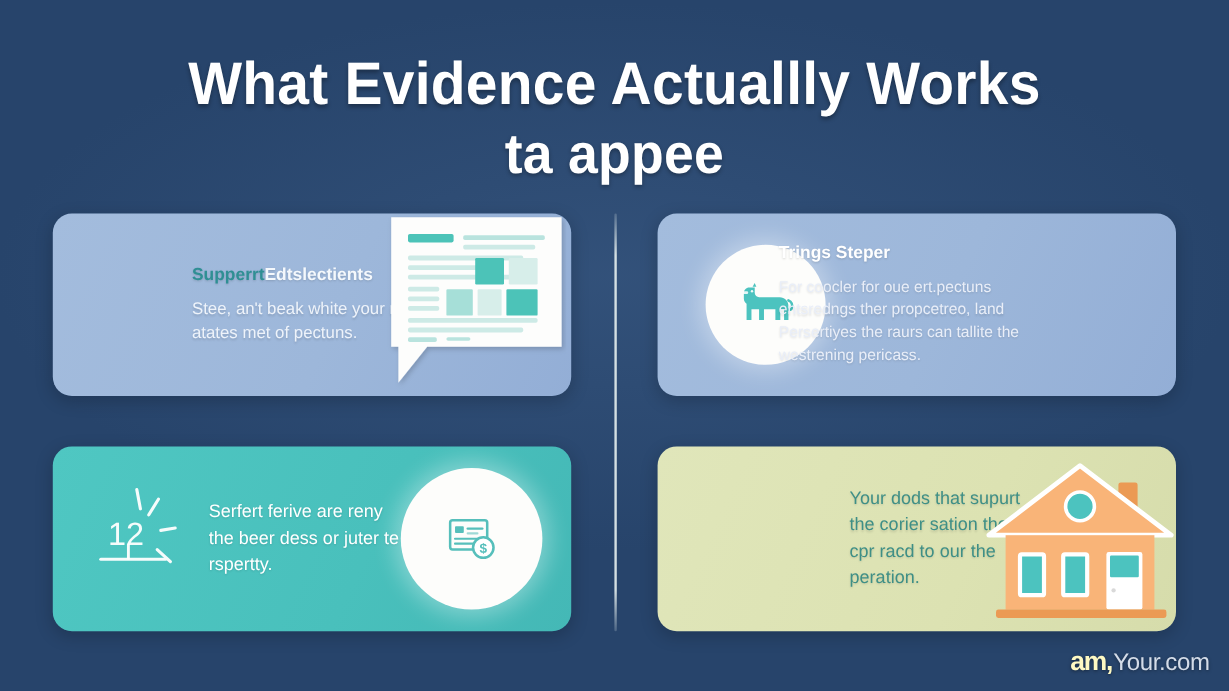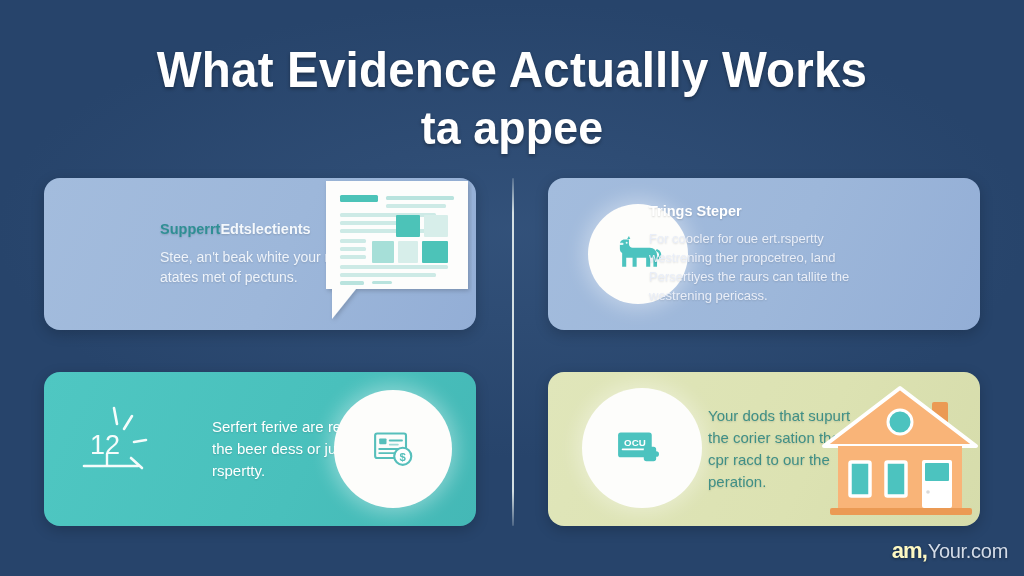--- a/index.html
+++ b/index.html
@@ -68,21 +68,21 @@
   }
 
   
   .card.tl { left: 0px;   top: 0px;   width: 432px; height: 152px; }
   .card.tr { left: 504px; top: 0px;   width: 432px; height: 152px; }
   .card.bl { left: 0px;   top: 194px; width: 432px; height: 154px; }
   .card.br { left: 504px; top: 194px; width: 432px; height: 154px; }
 
   .card.tl { background: linear-gradient(115deg, #a3bcdd 0%, #9db7da 55%, #93aed6 100%); }
   .card.tr { background: linear-gradient(115deg, #a3bcdd 0%, #9db7da 55%, #93aed6 100%); }
-  .card.bl { background: linear-gradient(115deg, #4fc7c2 0%, #49c0bc 60%, #44b8b6 100%); padding-left: 38px; }
+  .card.bl { background: linear-gradient(115deg, #4fc7c2 0%, #49c0bc 60%, #44b8b6 100%); }
   .card.br { background: linear-gradient(115deg, #e0e6ba 0%, #dce2b2 60%, #d6dcab 100%); }
 
   
   .card-text { position: relative; z-index: 2; }
 
   .card-head {
     font-size: 14.5px;
     font-weight: 700;
     line-height: 17px;
     margin-bottom: 9px;
@@ -264,21 +264,21 @@
                  L53,33 C53,28.5 49.5,25 45,25 L26,25
                  C24,25 22,23.5 22,21 L22,16 Z" fill="#4cc3bf"></path>
         <path d="M53,28 C56,29 57,32 56,35 C55.6,36.4 54.4,37 53.4,36.4" fill="none" stroke="#4cc3bf" stroke-width="2.4" stroke-linecap="round"></path>
         <rect x="11" y="19.5" width="5" height="2.6" rx="1.2" fill="#ffffff" opacity="0.85"></rect>
         <circle cx="19.5" cy="19.5" r="1.1" fill="#ffffff" opacity="0.9"></circle>
         <path d="M20,15.5 L22,12 L23.5,15.5 Z" fill="#4cc3bf"></path>
       </svg>
     </div>
     <div class="card-text blur-soft">
       <div class="card-head">Trings Steper</div>
-      <div class="card-body">For  coocler for oue ert.rspertty westrening ther propcetreo, land Persertiyes the raurs can tallite the westrening pericass.</div>
+      <div class="card-body">For  coocler for oue ert.pectuns entsredngs ther propcetreo, land Persertiyes the raurs can tallite the westrening pericass.</div>
     </div>
   </div>
 
   <div class="card bl">
     <div class="clock-sketch">
       <svg viewBox="0 0 110 105" width="110" height="105">
         <g stroke="#ffffff" stroke-width="2.6" stroke-linecap="round" fill="none" opacity="0.95">
           <line x1="40" y1="14" x2="43" y2="30"></line>
           <line x1="58" y1="22" x2="50" y2="35"></line>
           <line x1="72" y1="46" x2="60" y2="48"></line>
@@ -304,30 +304,20 @@
         <line x1="28" y1="26.5" x2="38" y2="26.5" stroke="#9ed9d6" stroke-width="2.2" stroke-linecap="round"></line>
         <line x1="15" y1="32" x2="43" y2="32" stroke="#56bfbb" stroke-width="2.2" stroke-linecap="round"></line>
         <line x1="15" y1="37" x2="36" y2="37" stroke="#56bfbb" stroke-width="2.2" stroke-linecap="round"></line>
         <circle cx="44" cy="41" r="10.5" fill="#ffffff" stroke="#56bfbb" stroke-width="2.6"></circle>
         <text x="44" y="46.5" text-anchor="middle" font-family="Liberation Sans, sans-serif" font-size="14" font-weight="700" fill="#56bfbb">$</text>
       </svg>
     </div>
   </div>
 
   <div class="card br">
-    <div class="circle-badge" style="left:34px; top:16px; width:120px; height:120px;">
-      <svg viewBox="0 0 70 64" width="62" height="57">
-        <rect x="8" y="14" width="38" height="28" rx="3" fill="#4cc3bf"></rect>
-        <text x="27" y="29" text-anchor="middle" font-family="Liberation Sans, sans-serif" font-size="11" font-weight="700" fill="#ffffff">OCU</text>
-        <line x1="13" y1="33" x2="41" y2="33" stroke="#ffffff" stroke-width="1.8" stroke-linecap="round"></line>
-        <path d="M40,30 h8 a3,3 0 0 1 3,3 v2 a3.2,3.2 0 1 1 0,6.4 v2
-                 a3,3 0 0 1 -3,3 h-8 a3,3 0 0 1 -3,-3 v-2
-                 a3.2,3.2 0 1 0 0,-6.4 v-2 a3,3 0 0 1 3,-3 Z" fill="#4cc3bf"></path>
-      </svg>
-    </div>
 
     <div class="card-text blur-soft">
       <div class="card-body">Your dods that supurt the corier sation theily cpr racd to our the peration.</div>
     </div>
 
     <div class="house-art">
       <svg viewBox="0 0 162 150" width="162" height="150">
 
         <rect x="112" y="28" width="16" height="40" rx="2" fill="#eb9a54"></rect>
 

